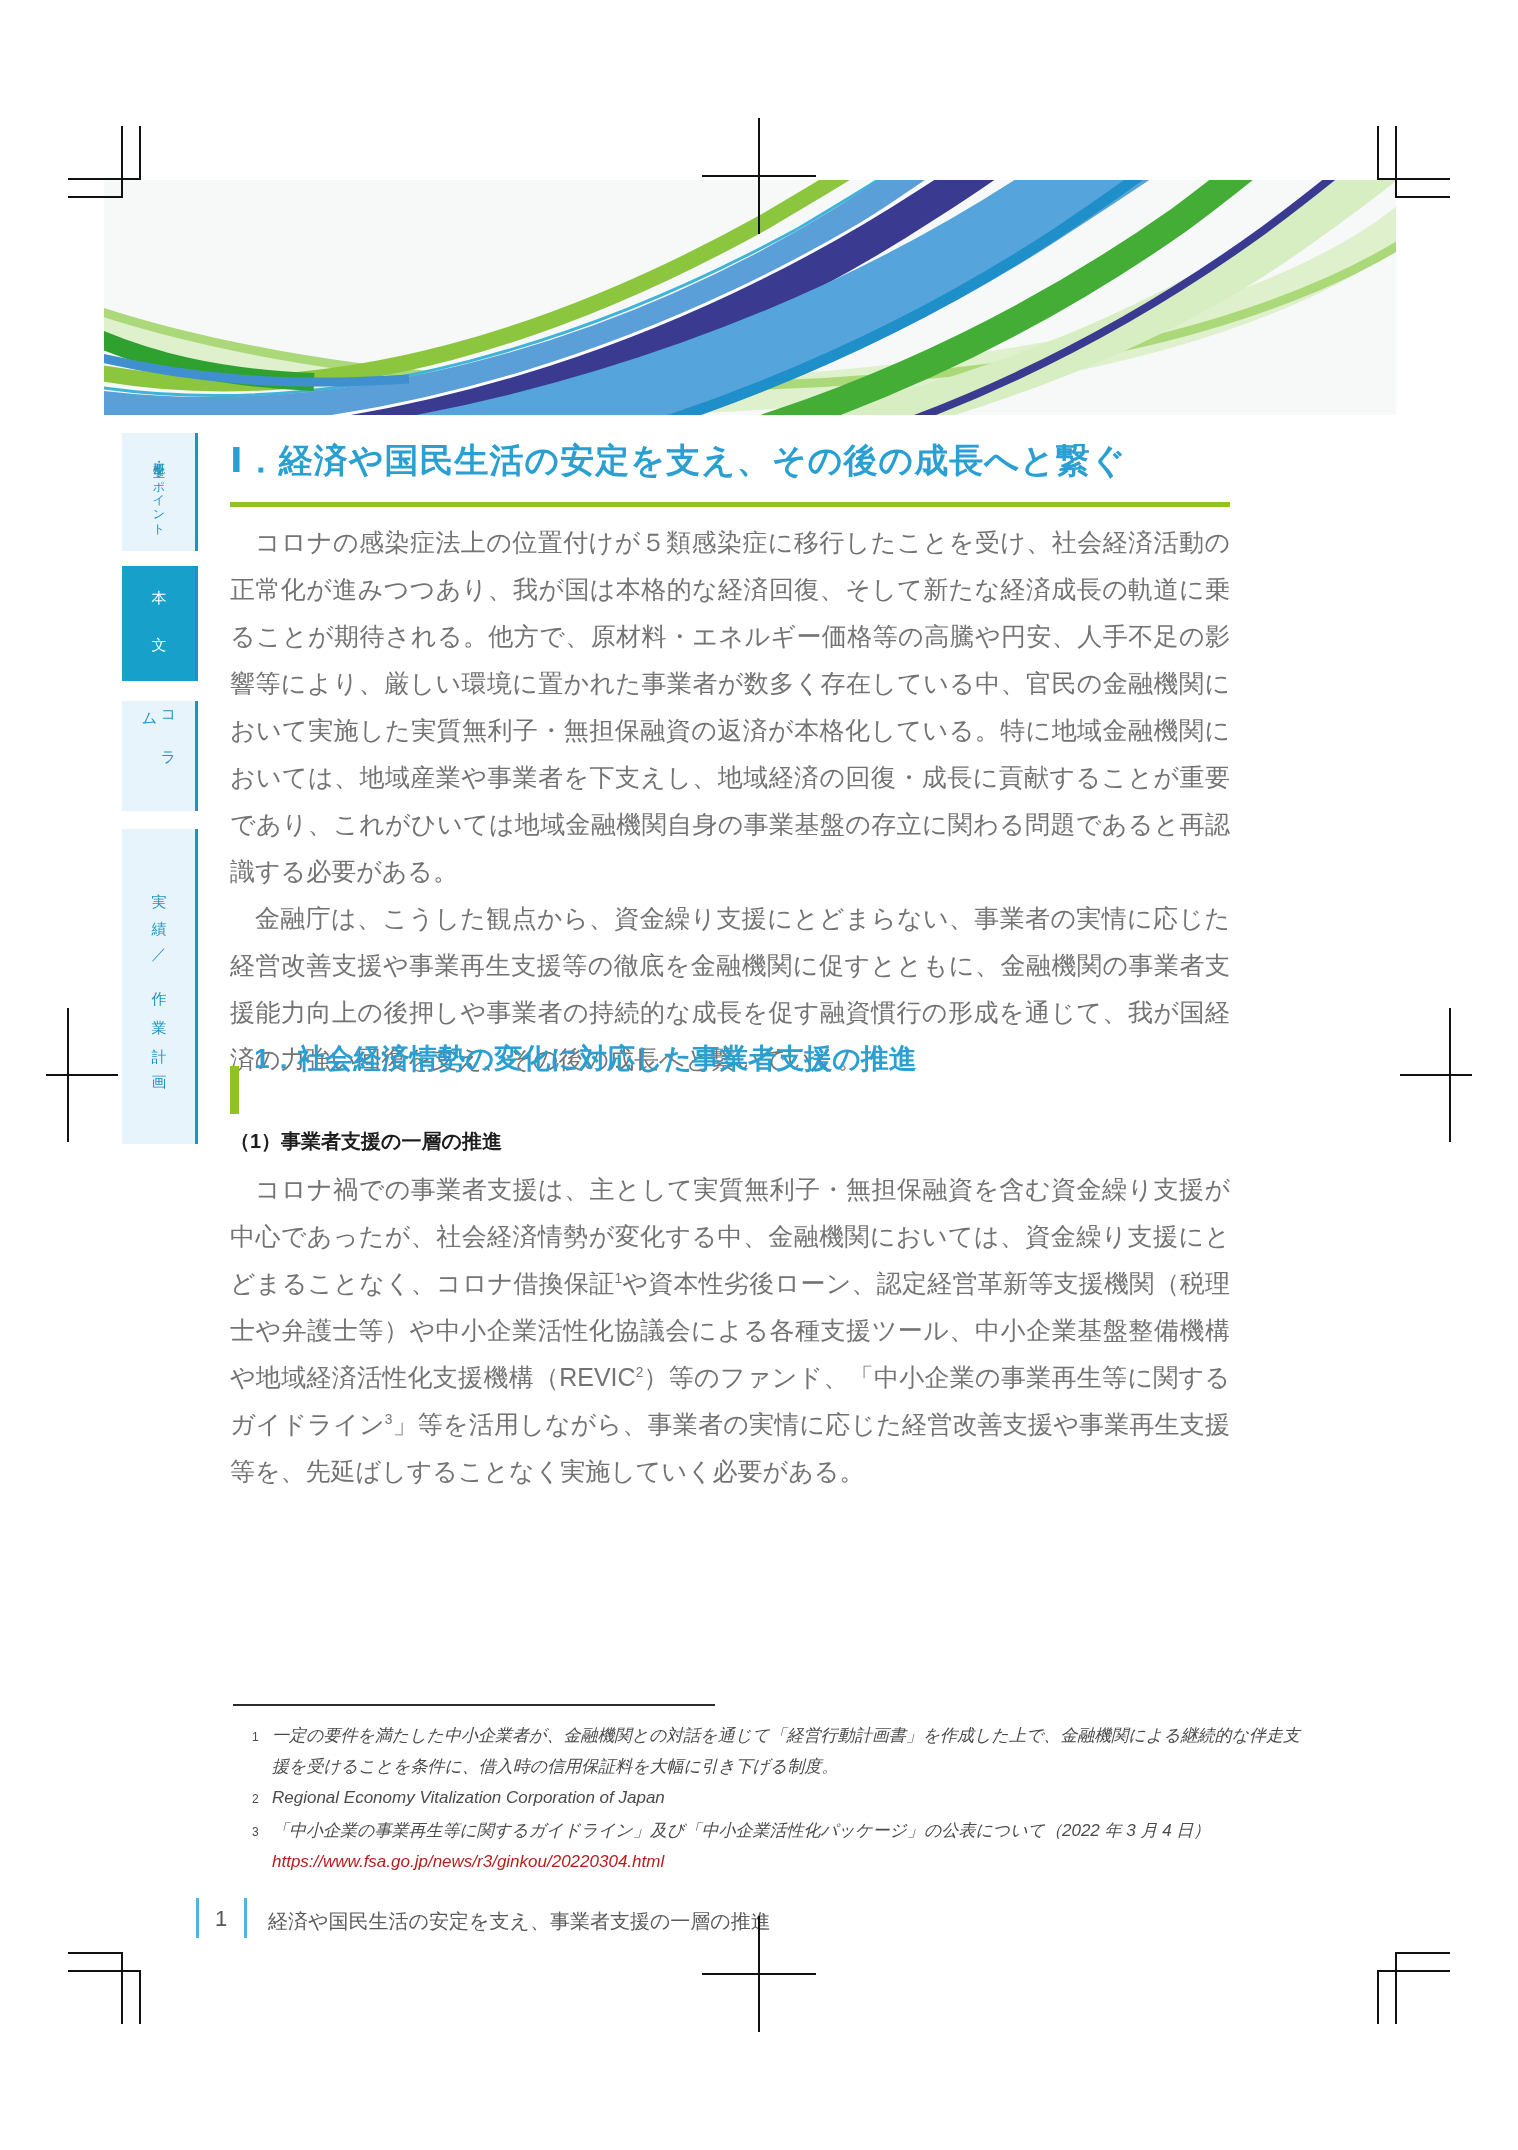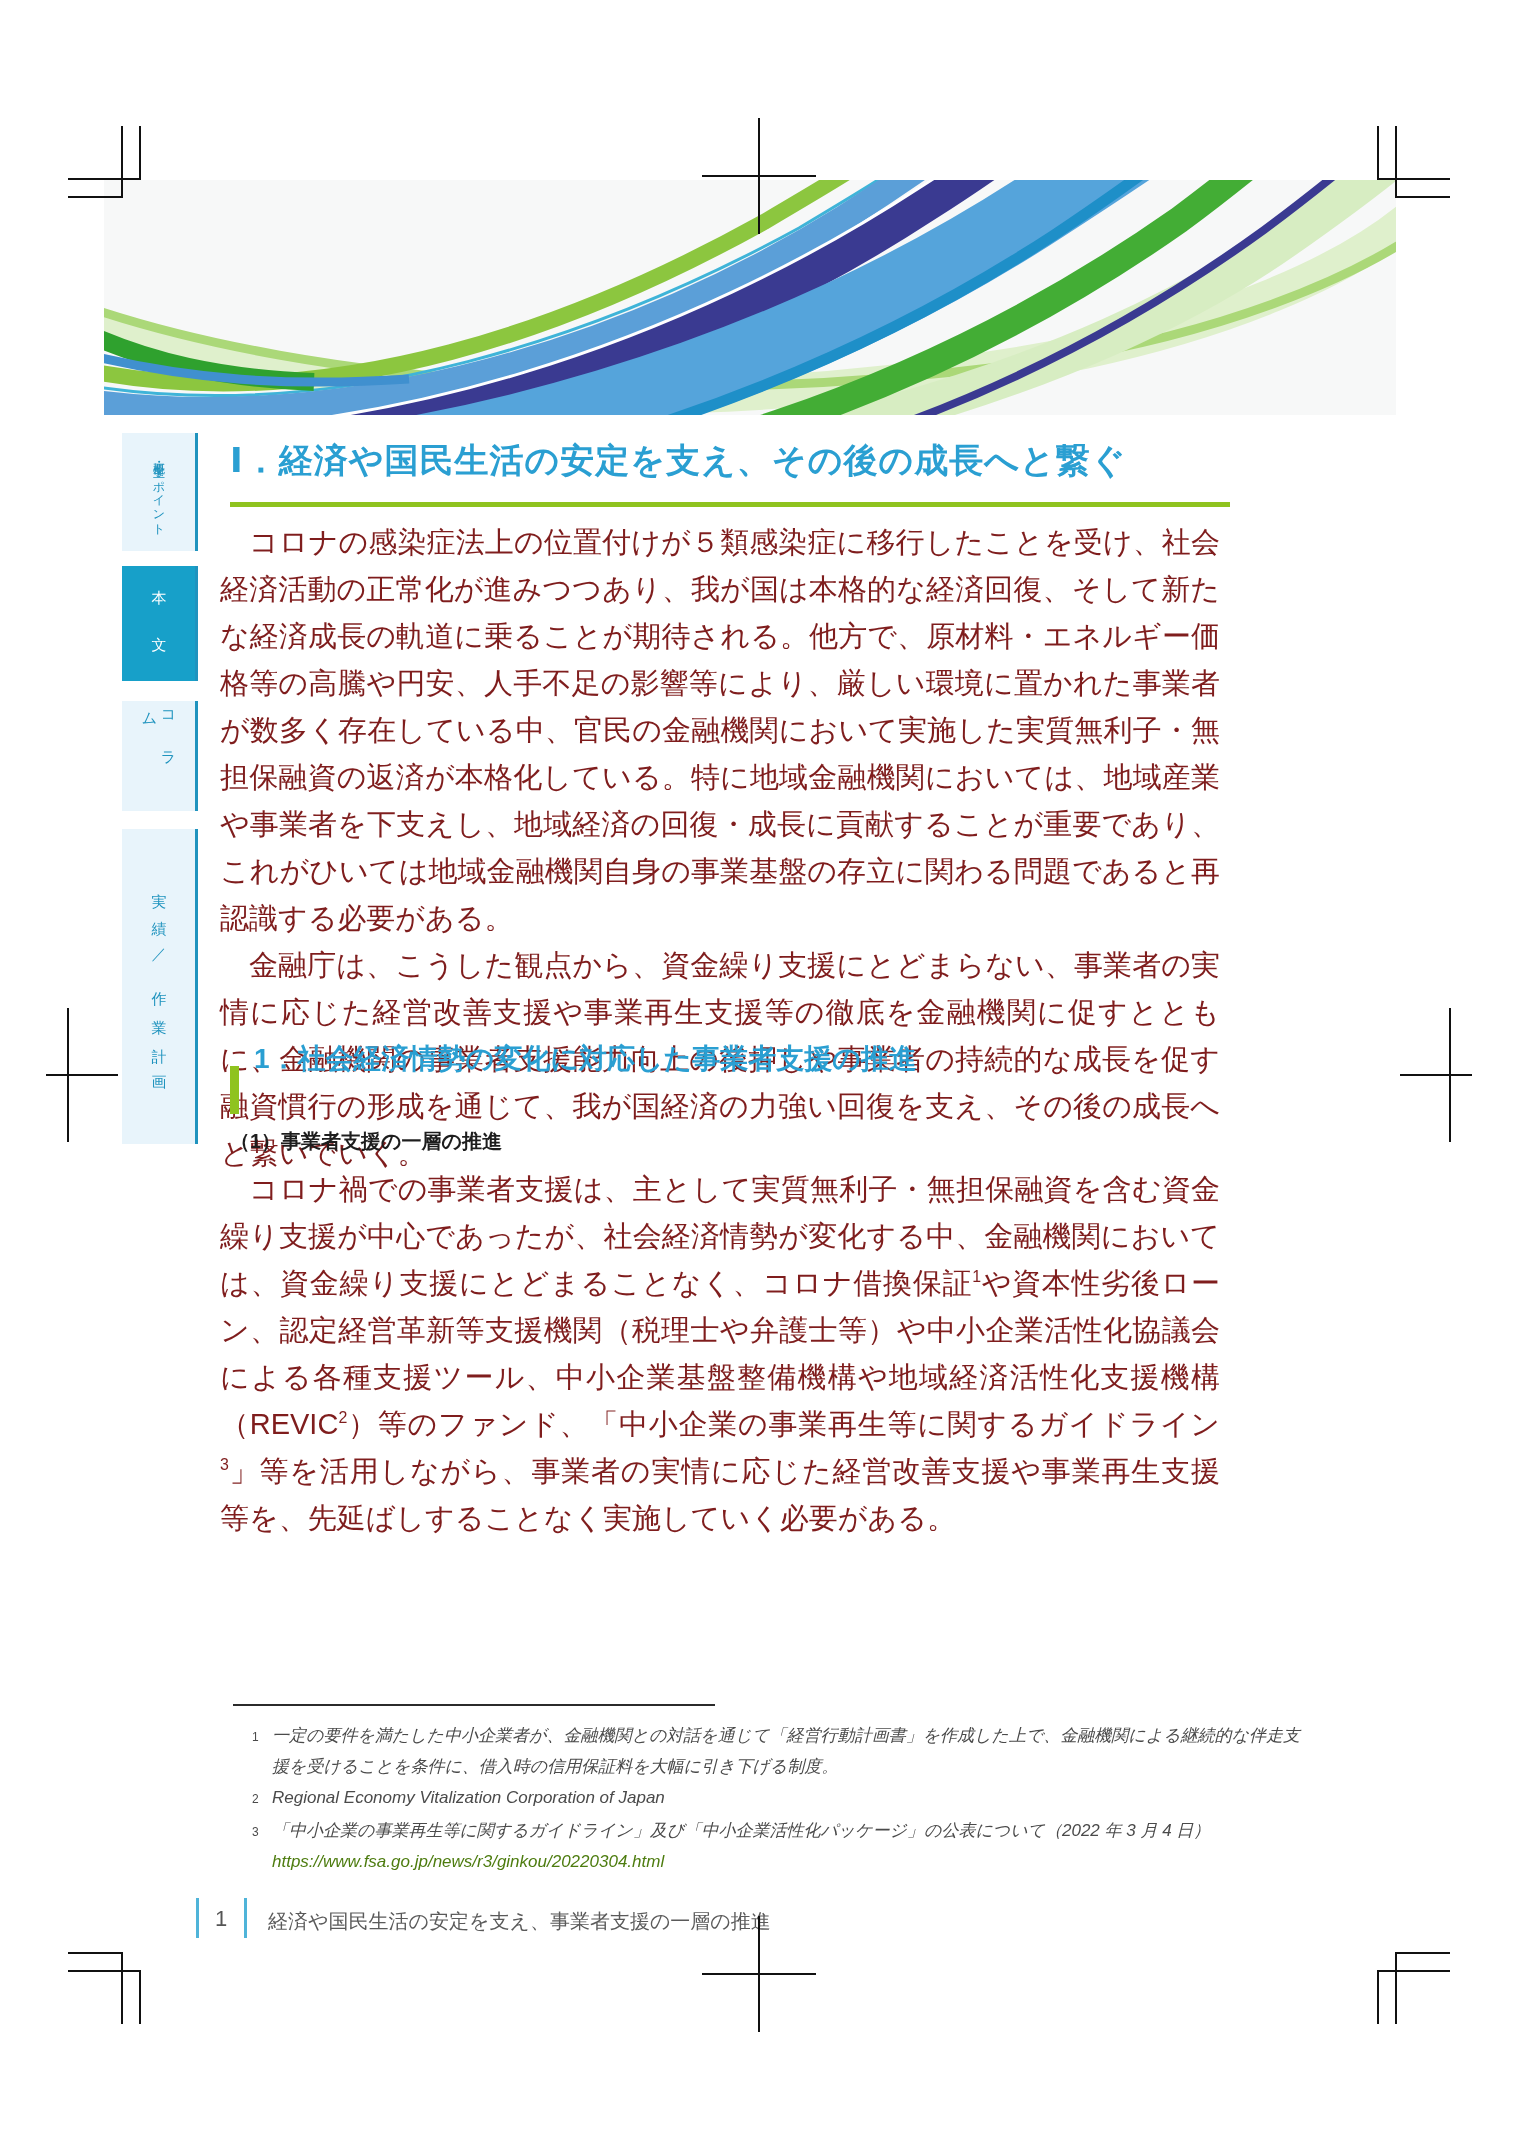--- a/index.html
+++ b/index.html
@@ -18,38 +18,38 @@
        background:#e8f4fb;color:#1f93be;border-right:3px solid #1f93be;box-sizing:border-box;}
   .tab.active{background:#17a0c9;color:#ffffff;}
   .tab1{top:433px;height:118px;font-size:12px;letter-spacing:1px;}
   .tab2{top:566px;height:115px;font-size:15px;letter-spacing:46px;}
   .tab3{top:701px;height:110px;font-size:15px;letter-spacing:22px;}
   .tab4{top:829px;height:315px;font-size:15px;letter-spacing:28px;}
   
   #chapter-title{position:absolute;left:230px;top:438px;width:1060px;
       font-size:34px;font-weight:bold;color:#2a9fd2;letter-spacing:1px;white-space:nowrap;}
   #title-rule{position:absolute;left:230px;top:502px;width:1000px;height:5px;background:#8fc31f;}
-  .bodyblock{position:absolute;left:220px;width:1000px;font-size:29px;line-height:47px;
-      color:#7f1d1d;text-align:justify;}
+  .bodyblock{position:absolute;left:230px;width:1000px;font-size:25px;line-height:47px;
+      color:#737373;text-align:justify;}
   .bodyblock p{margin:0;text-indent:1em;}
   #intro-block{top:519px;}
   #sec1-bar{position:absolute;left:230px;top:1066px;width:9px;height:48px;background:#8fc31f;}
   #sec1-title{position:absolute;left:254px;top:1040px;width:1010px;
       font-size:28px;font-weight:bold;color:#2a9fd2;white-space:nowrap;}
   #sec1-sub{position:absolute;left:230px;top:1128px;width:1010px;
       font-size:20px;font-weight:bold;color:#1d1d1d;white-space:nowrap;}
   #sec1-block{top:1166px;}
   sup{font-size:.55em;line-height:0;}
   
   #fn-sep{position:absolute;left:233px;top:1704px;width:482px;height:2px;background:#2b2b2b;}
   #footnotes{position:absolute;left:252px;top:1720px;width:1048px;font-size:17px;line-height:31px;color:#4a4a4a;}
   .fn{display:flex;}
   .fn .fn-num{flex:0 0 20px;font-size:12px;padding-top:2px;}
   .fn .fn-text{flex:1;text-align:justify;font-style:italic;}
-  .fn .fn-url{display:block;color:#4d7c0f;text-decoration:none;}
+  .fn .fn-url{display:block;color:#b91c1c;text-decoration:none;}
   
   .footer-bar{position:absolute;top:1898px;width:3px;height:40px;background:#4fb4d9;}
   #footer-num{position:absolute;left:198px;top:1906px;width:46px;text-align:center;
       font-size:22px;color:#555;}
   #footer-title{position:absolute;left:268px;top:1908px;font-size:20px;color:#5a5a5a;white-space:nowrap;}
 </style>
 </head>
 <body>
 
 <div id="page">

